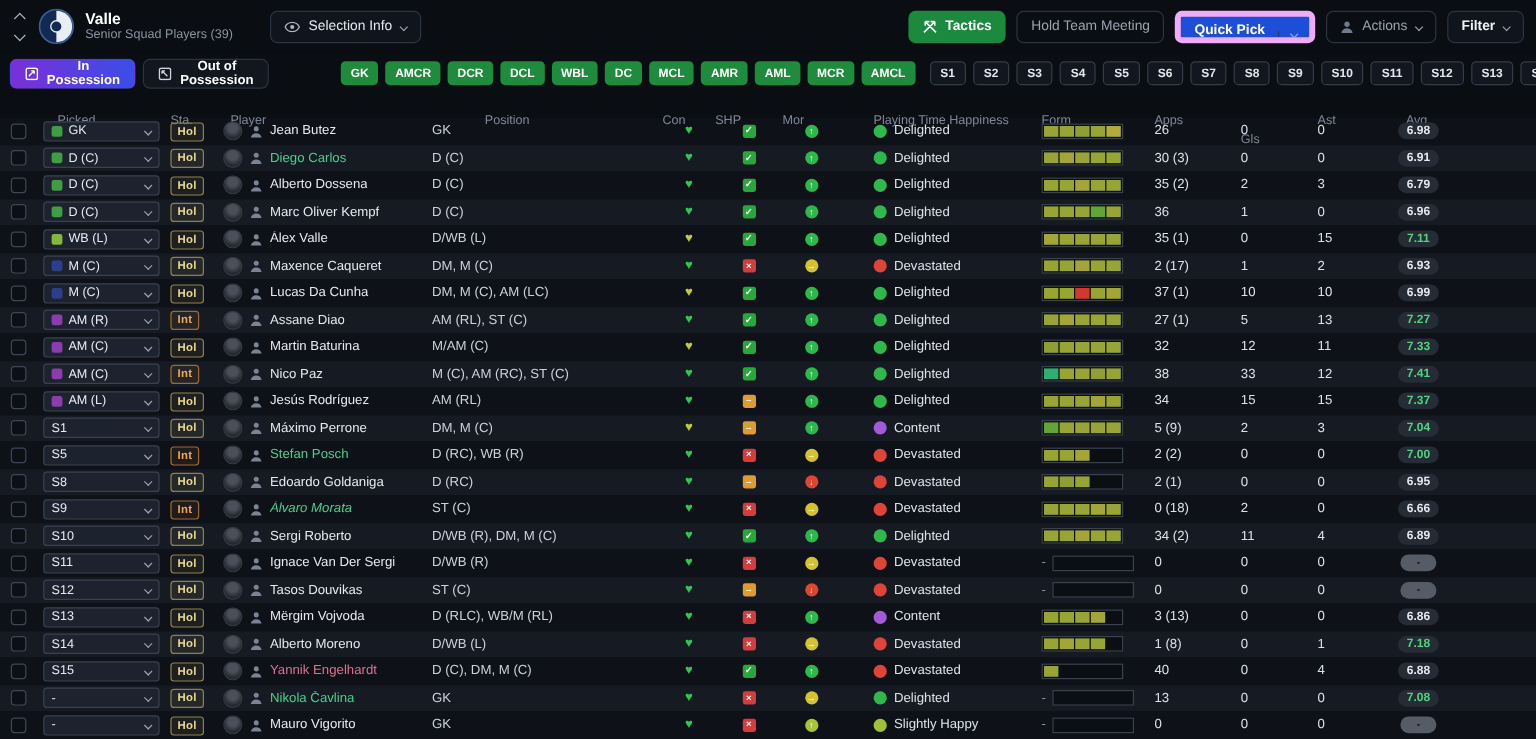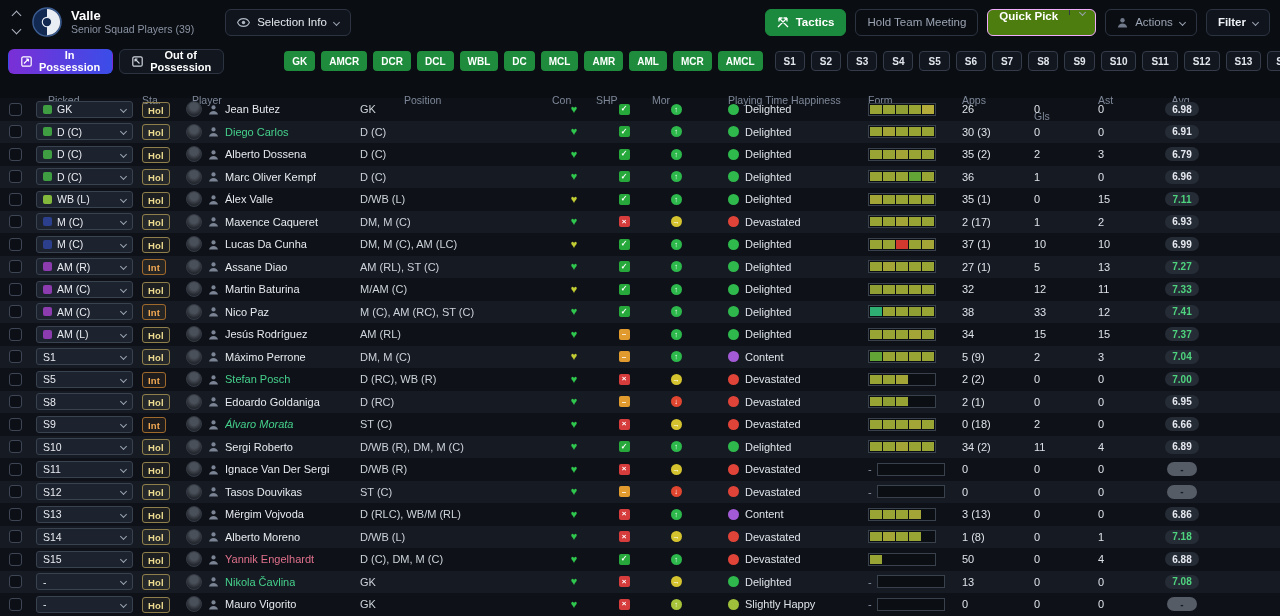--- a/index.html
+++ b/index.html
@@ -17,21 +17,21 @@
   .club-name { font-size:13px; font-weight:bold; color:#ffffff; line-height:15px; }
   .club-sub { font-size:10.5px; color:#8a93a3; line-height:13px;text-align:right; }
   .btn { height:27px; display:flex; align-items:center; gap:7px; padding:0 11px; border-radius:6px;
          font-size:11.5px; color:#e4e8ee; background:transparent; border:1px solid transparent; }
   .btn.outline { border-color:#2c3442; background:#10151d; }
   .btn.ghost { border-color:#2c3442; background:transparent; color:#9aa3b2; }
   .btn.tactics { background:#1b8a3e; border-color:#1b8a3e; font-weight:bold; color:#fff; }
   .btn.filter { border-color:#2c3442; background:#10151d; color:#eef1f5; font-weight:bold; }
   .sel-info { margin-left:22px; }
   .push { margin-left:auto; }
-  .splitbtn { height:27px; display:flex; align-items:flex-start; border:1px solid #f0abfc; background:#4d7c0f; border-radius:6px; overflow:hidden; }
+  .splitbtn { height:27px; display:flex; align-items:flex-end; border:5px solid #f0abfc; background:#1d4ed8; border-radius:6px; overflow:hidden; }
   .qp-main { display:flex; align-items:center; padding:0 11px; font-size:11.5px; font-weight:bold; color:#ffffff; }
   .qp-chev { width:26px; display:flex; align-items:center; justify-content:center; border-left:1px solid #323a48; }
 
   
   .filterbar { height:34px; display:flex; align-items:center; gap:6px; padding:0 8px; background:#0a0d12; }
   .poss-tab { height:25px; display:flex; align-items:center; gap:7px; padding:0 12px; border-radius:6px;
               font-size:11px; font-weight:bold; color:#ffffff; background:#11161f; border:1px solid #2c3442; }
   .poss-tab.active { background:linear-gradient(90deg,#7a2fd6,#3b4de8); border-color:transparent; }
   .pos-group { display:flex; gap:6px; margin-left:54px; }
   .slot-group { display:flex; gap:6px; margin-left:6px; }
@@ -1431,21 +1431,21 @@
     <div class="c-form">
 
       <span class="form-box">
           <span class="form-slot" style="background: rgb(152, 164, 51);"></span>
           <span class="form-slot"></span>
           <span class="form-slot"></span>
           <span class="form-slot"></span>
           <span class="form-slot"></span>
         </span>
     </div>
-    <div class="c-num">50</div>
+    <div class="c-num">40</div>
     <div class="c-gls">0</div>
     <div class="c-ast">4</div>
     <div class="c-avg">
         <span class="avg-badge">6.88</span>
       </div>
     <div></div>
   </div>
     <div class="grid row alt">
     <div class="c-check">
       <span class="checkbox"></span>

